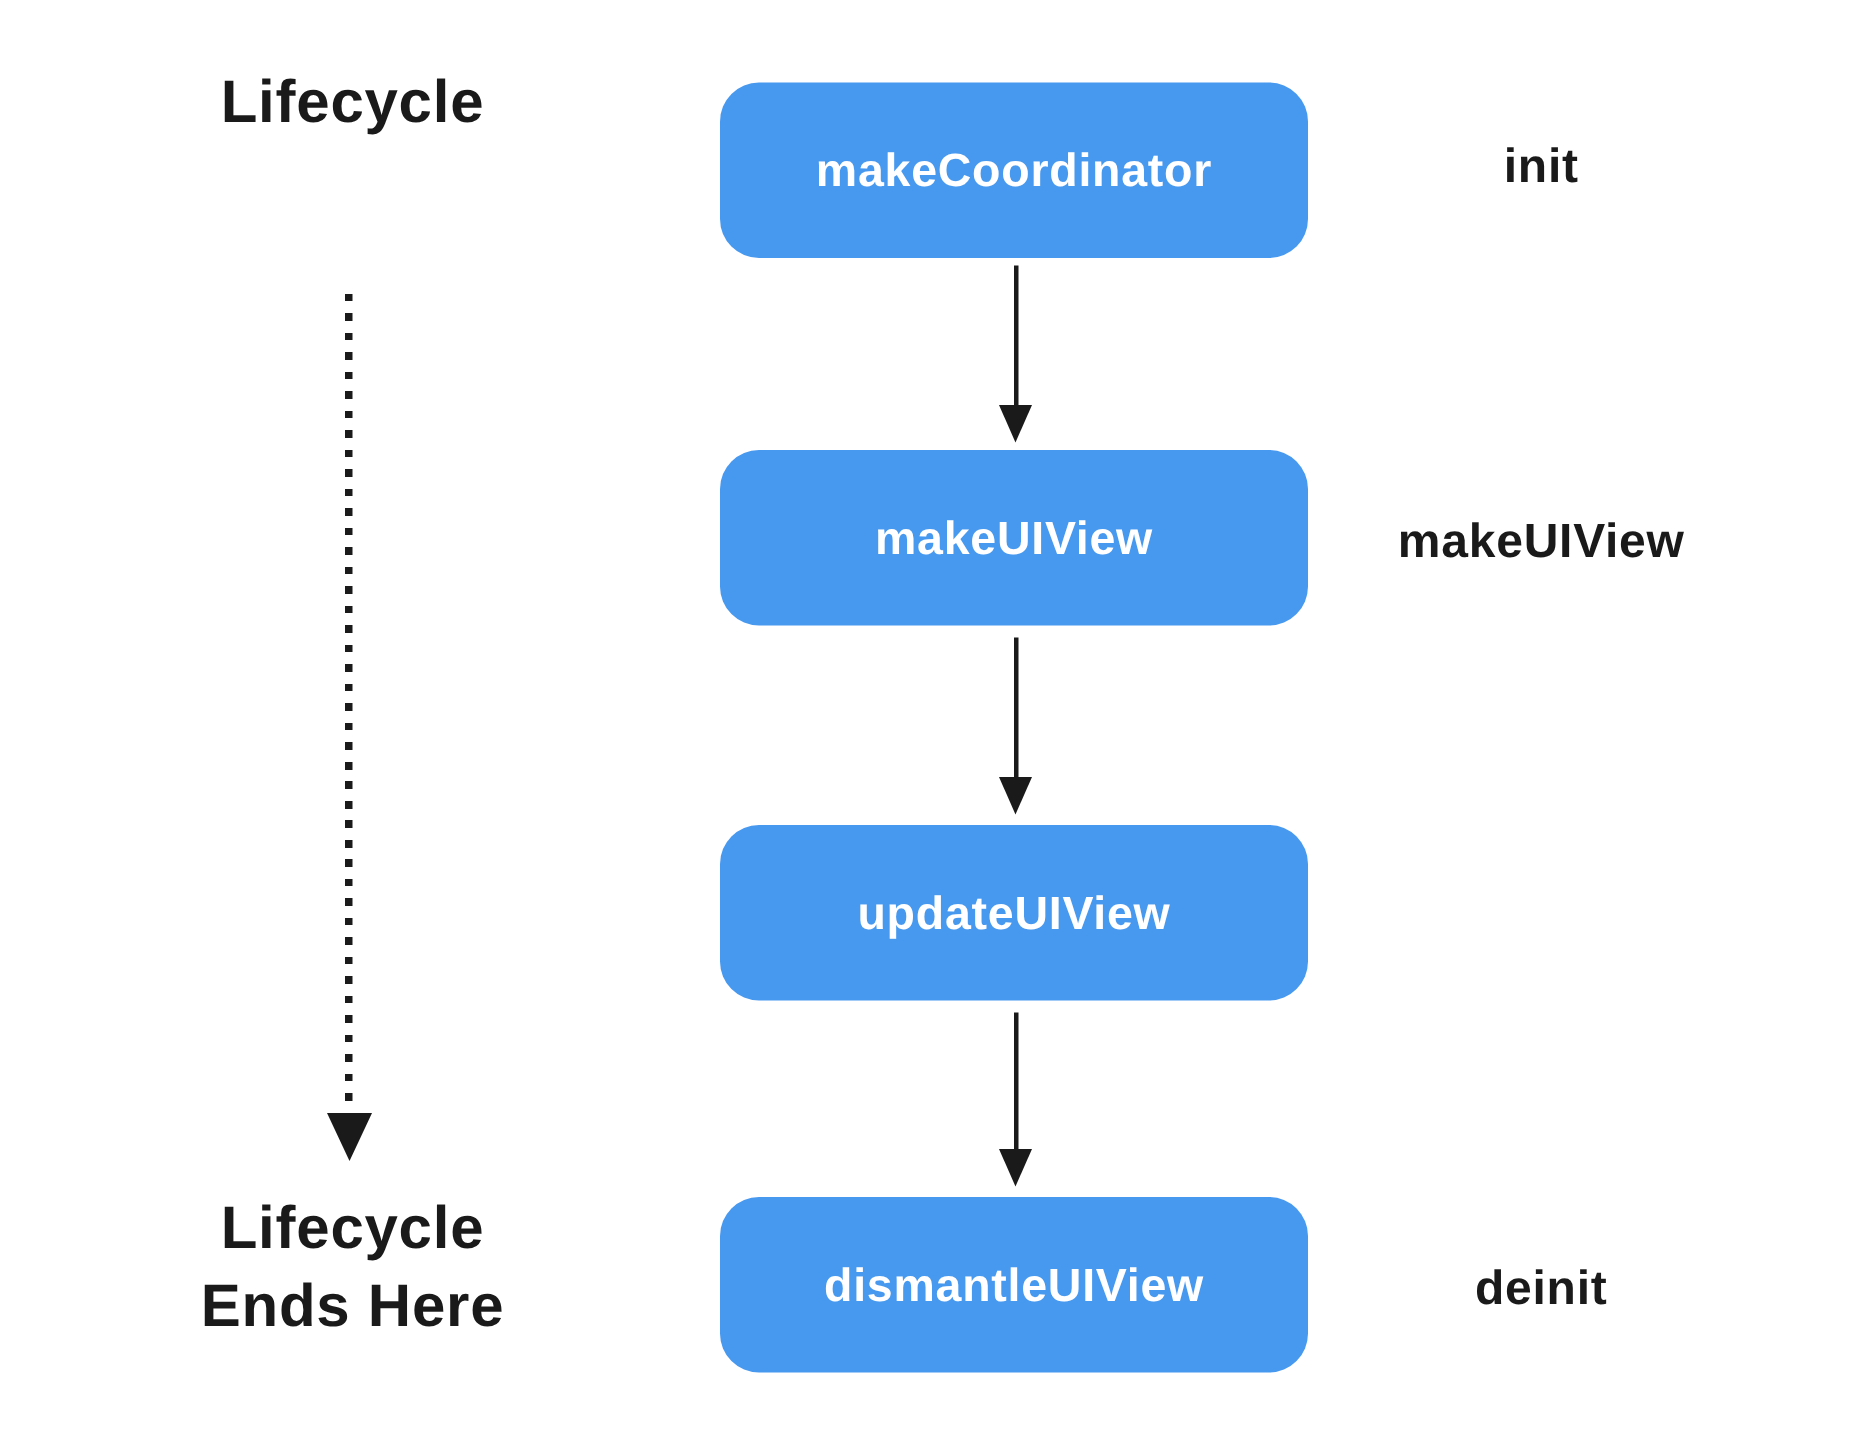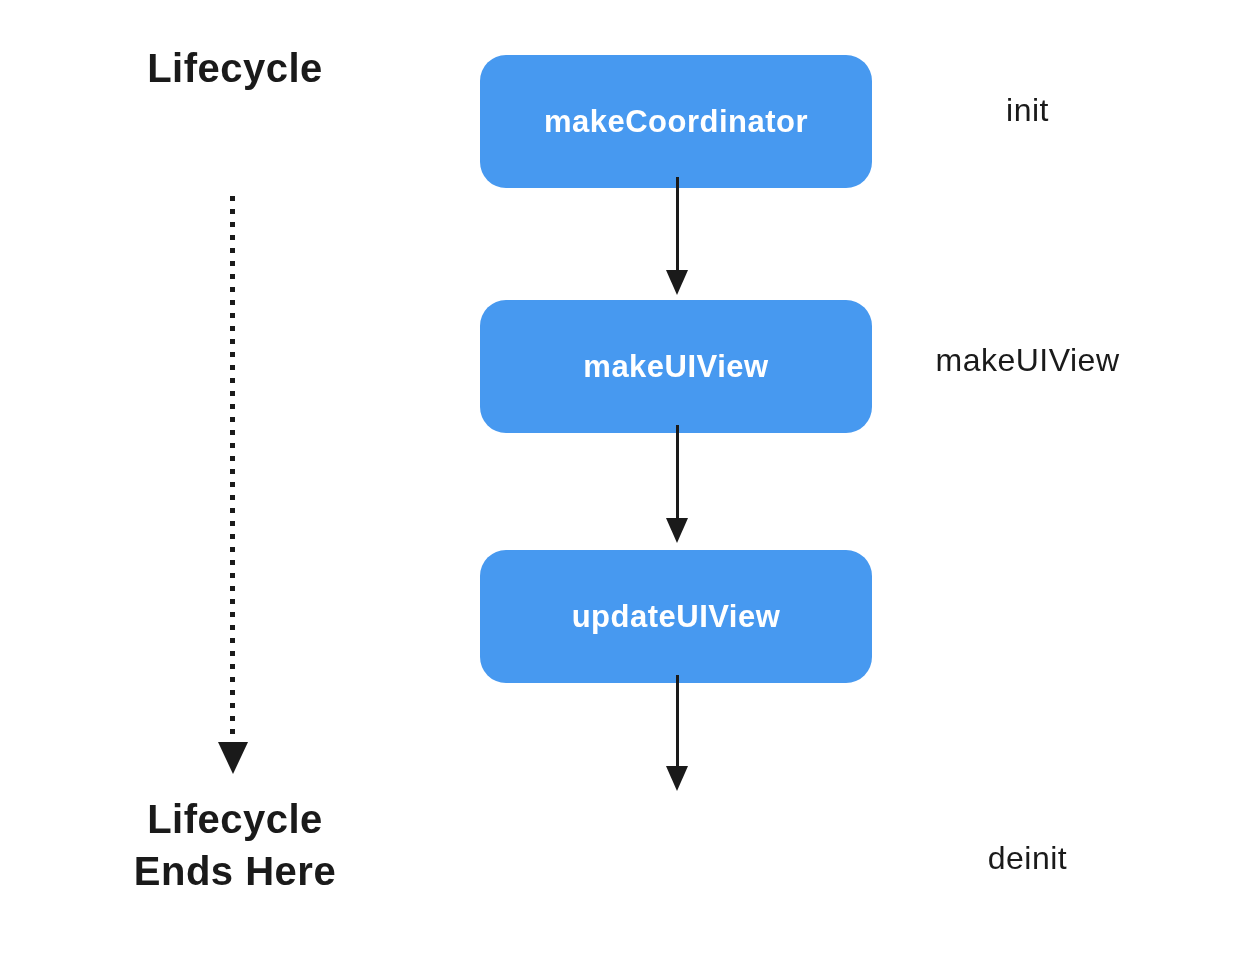--- a/index.html
+++ b/index.html
@@ -52,21 +52,21 @@
     border-left: 15px solid transparent;
     border-right: 15px solid transparent;
     border-top: 32px solid #1a1a1a;
   }
 
   
   .node {
     position: absolute;
     left: 480px;
     width: 392px;
-    height: 133px;
+    height: 117px;
     background: #4799f0;
     border-radius: 26px;
     display: flex;
     align-items: center;
     justify-content: center;
     color: #ffffff;
     font-weight: 700;
     font-size: 31px;
     letter-spacing: 0.5px;
   }
@@ -98,21 +98,21 @@
   .arrow-head.a0 { top: 270px; }
   .arrow-head.a1 { top: 518px; }
   .arrow-head.a2 { top: 766px; }
 
   
   .annotation {
     position: absolute;
     left: 900px;
     width: 255px;
     text-align: center;
-    font-weight: 400;
+    font-weight: 700;
     font-size: 32px;
     color: #1a1a1a;
     letter-spacing: 0.5px;
   }
   .annotation.r0 { top: 92px; }
   .annotation.r1 { top: 342px; }
   .annotation.r3 { top: 840px; }
 </style>
 </head>
 <body>
@@ -133,20 +133,23 @@
 
   <div class="node n0">
     <span>makeCoordinator</span>
   </div>
   <div class="node n1">
     <span>makeUIView</span>
   </div>
   <div class="node n2">
     <span>updateUIView</span>
   </div>
+  <div class="node n3">
+    <span>dismantleUIView</span>
+  </div>
 
   <div class="arrow-line a0"></div>
   <div class="arrow-head a0"></div>
 
   <div class="arrow-line a1"></div>
   <div class="arrow-head a1"></div>
 
   <div class="arrow-line a2"></div>
   <div class="arrow-head a2"></div>
 

